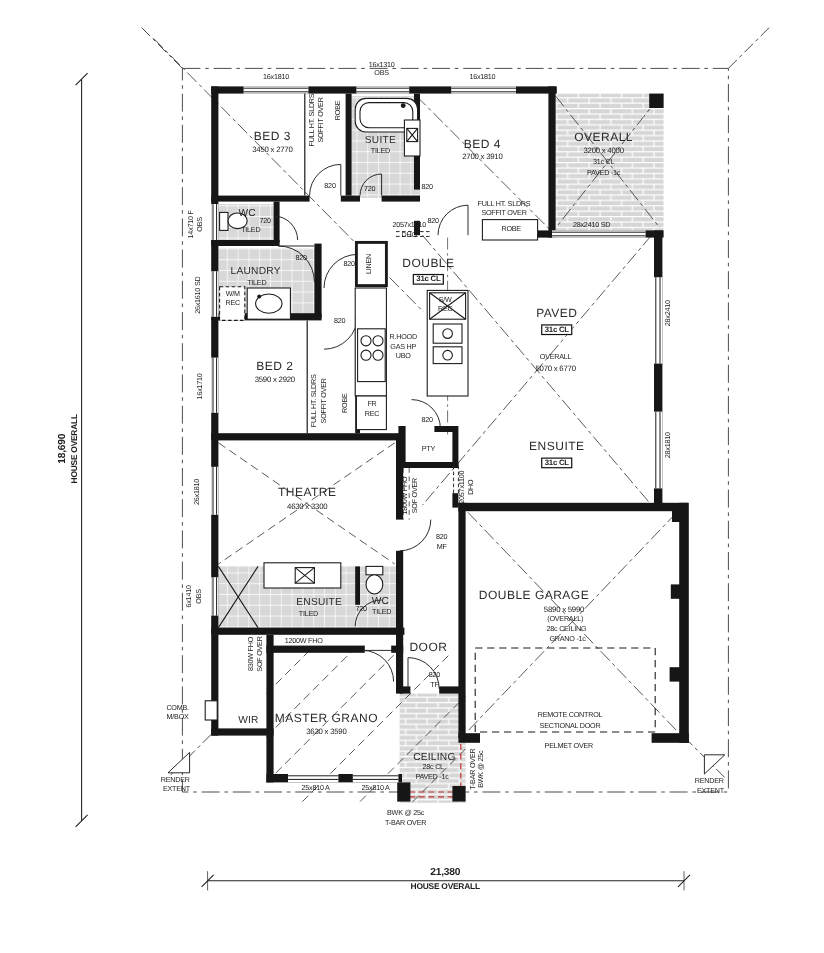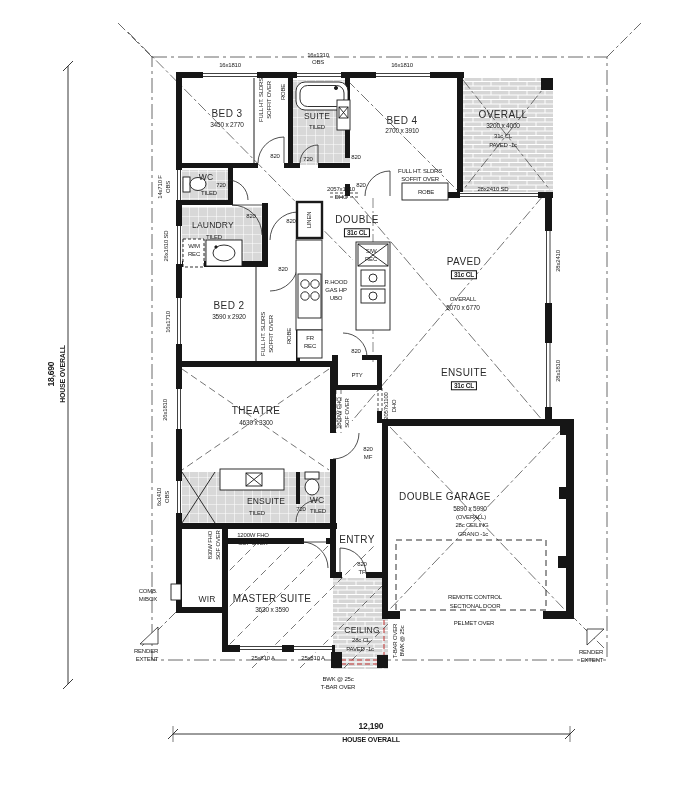--- a/index.html
+++ b/index.html
@@ -232,23 +232,23 @@
   <span class="lbl boxed" style="left:464px;top:386px">31c CL</span>
   <span class="lbl room" style="left:229px;top:306px">BED 2</span>
   <span class="lbl dims" style="left:229px;top:317px">3590 x 2920</span>
   <span class="lbl room" style="left:256px;top:411px">THEATRE</span>
   <span class="lbl dims" style="left:256px;top:423px">4630 x 3300</span>
   <span class="lbl room-sm" style="left:266px;top:502px">ENSUITE</span>
   <span class="lbl tiny" style="left:257px;top:513px">TILED</span>
   <span class="lbl room-sm" style="left:317px;top:501px">WC</span>
   <span class="lbl tiny" style="left:318px;top:511px">TILED</span>
   <span class="lbl room-sm" style="left:207px;top:600px">WIR</span>
-  <span class="lbl room" style="left:272px;top:599px">MASTER SUITE</span>
+  <span class="lbl room" style="left:272px;top:599px">MASTER GRANO</span>
   <span class="lbl dims" style="left:272px;top:610px">3630 x 3590</span>
-  <span class="lbl room" style="left:357px;top:540px">ENTRY</span>
+  <span class="lbl room" style="left:357px;top:540px">DOOR</span>
   <span class="lbl room" style="left:445px;top:497px">DOUBLE GARAGE</span>
   <span class="lbl dims" style="left:470px;top:509px">5890 x 5990</span>
   <span class="lbl tiny" style="left:471px;top:517px">(OVERALL)</span>
   <span class="lbl tiny" style="left:472px;top:525px">28c CEILING</span>
   <span class="lbl tiny" style="left:473px;top:534px">GRANO -1c</span>
   <span class="lbl room-sm" style="left:362px;top:631px">CEILING</span>
   <span class="lbl tiny" style="left:361px;top:640px">28c CL</span>
   <span class="lbl tiny" style="left:360px;top:649px">PAVED -1c</span>
 
   <span class="lbl tiny" style="left:230px;top:65px">16x1810</span>
@@ -325,16 +325,16 @@
   <span class="lbl tiny" style="left:338px;top:679px">BWK @ 25c</span>
   <span class="lbl tiny" style="left:338px;top:687px">T-BAR OVER</span>
 
   <span class="lbl tiny" style="left:146px;top:651px">RENDER</span>
   <span class="lbl tiny" style="left:147px;top:659px">EXTENT</span>
   <span class="lbl tiny" style="left:591px;top:652px">RENDER</span>
   <span class="lbl tiny" style="left:592px;top:660px">EXTENT</span>
 
   <span class="lbl dimv v" style="left:52px;top:374px">18,690</span>
   <span class="lbl diml v" style="left:63px;top:374px">HOUSE OVERALL</span>
-  <span class="lbl dimv" style="left:371px;top:727px">12,190</span>
+  <span class="lbl dimv" style="left:371px;top:727px">21,380</span>
   <span class="lbl diml" style="left:371px;top:740px">HOUSE OVERALL</span>
 
 </div>
 
 </body></html>

